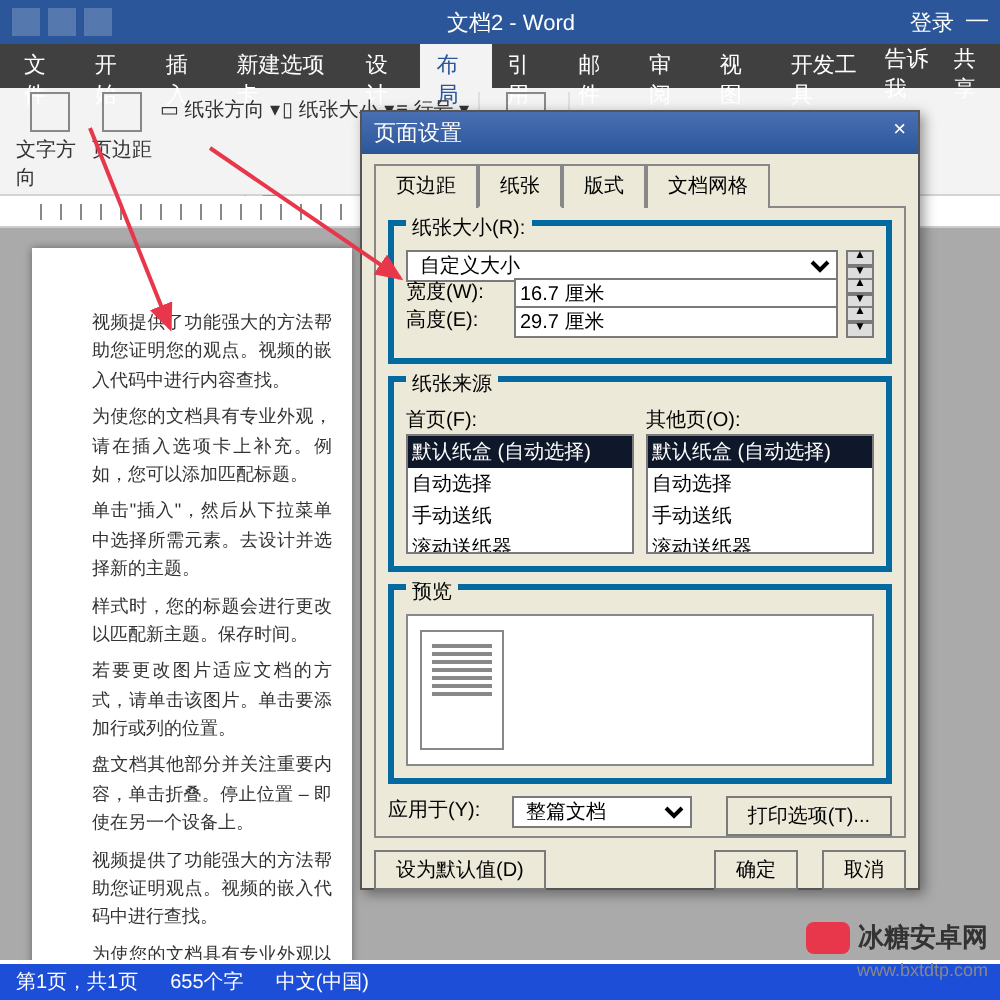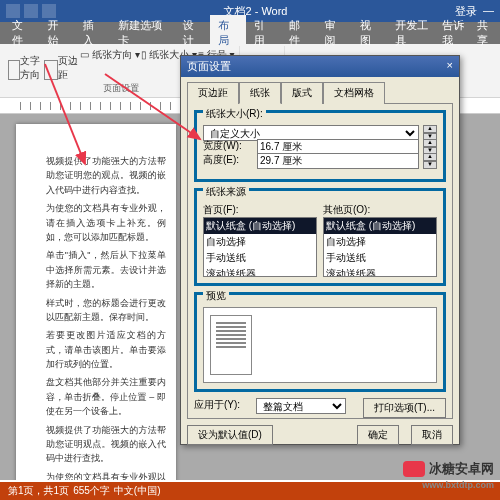--- a/index.html
+++ b/index.html
@@ -2,29 +2,29 @@
 <html><head>
 <meta charset="utf-8">
 <style>
 *{box-sizing:border-box;margin:0;padding:0;font-family:"Microsoft YaHei",sans-serif}
 body{width:500px;height:500px;background:#fff;overflow:hidden;position:relative;font-size:11px}
 .titlebar{background:#2b579a;color:#fff;height:22px;display:flex;align-items:center;padding:0 6px;gap:6px}
 .titlebar .qat{display:flex;gap:4px}
 .titlebar .qat span{width:14px;height:14px;background:rgba(255,255,255,.2);display:inline-block}
 .titlebar .doc{flex:1;text-align:center;font-size:11px}
 .titlebar .right{display:flex;gap:6px;font-size:11px}
-.ribbon-tabs{background:#737373;color:#fff;height:22px;display:flex;align-items:center;padding:0 4px;font-size:11px}
+.ribbon-tabs{background:#404040;color:#fff;height:22px;display:flex;align-items:flex-start;padding:0 4px;font-size:11px}
 .ribbon-tabs .tab{padding:3px 8px;cursor:pointer}
 .ribbon-tabs .tab.active{background:#f3f3f3;color:#2b579a}
 .ribbon-tabs .extras{margin-left:auto;display:flex;gap:6px}
 .ribbon{background:#f3f3f3;height:54px;border-bottom:1px solid #d4d4d4;display:flex;padding:2px 4px;gap:2px}
 .rgroup{display:flex;flex-direction:column;align-items:center;border-right:1px solid #e0e0e0;padding:0 4px}
 .rgroup .btns{display:flex;gap:2px;flex:1}
 .rgroup .label{font-size:9px;color:#666}
-.bigbtn{display:flex;align-items:flex-end;width:34px;font-size:10px;color:#333}
+.bigbtn{display:flex;flex-direction:column;align-items:center;width:34px;font-size:10px;color:#333}
 .bigbtn .ico{width:20px;height:20px;border:1px solid #888;margin-bottom:2px}
 .smallbtns{display:flex;flex-direction:row;font-size:10px;color:#333;gap:1px;padding-top:2px}
 .smallbtns div{white-space:nowrap}
 .ruler{height:16px;background:#fff;border-bottom:1px solid #ccc;position:relative}
 .ruler::before{content:"";position:absolute;left:20px;right:40px;top:4px;height:8px;background:repeating-linear-gradient(90deg,#888 0,#888 1px,transparent 1px,transparent 10px)}
 .workspace{position:absolute;top:114px;left:0;right:0;bottom:20px;background:#aaa;overflow:hidden}
 .page{position:absolute;left:16px;top:10px;width:160px;height:400px;background:#fff;box-shadow:0 0 4px rgba(0,0,0,.4);padding:30px 10px 10px 30px;font-size:9px;color:#333;line-height:1.6}
 .page p{margin-bottom:4px;text-align:justify}
 .dialog{position:absolute;top:55px;left:180px;width:280px;height:390px;background:#ece9d8;border:1px solid #555;box-shadow:2px 2px 6px rgba(0,0,0,.4)}
 .dlg-title{background:linear-gradient(#4a6fb3,#2b579a);color:#fff;padding:3px 6px;font-size:11px;display:flex;justify-content:space-between}
@@ -41,24 +41,24 @@
 .spin span{height:8px;border:1px solid #7a7a7a;background:#ddd;font-size:6px;text-align:center;line-height:5px}
 .twocol{display:flex;gap:6px;margin-top:-6px}
 .listbox{flex:1;border:1px solid #7a7a7a;background:#fff;height:60px;overflow:hidden}
 .listbox .sel{background:#0f172a;color:#fff;padding:1px 2px}
 .listbox div{padding:1px 2px}
 .preview-box{border:1px solid #888;background:#fff;height:76px;margin-top:-6px;display:flex;align-items:center;padding:6px}
 .mini{width:42px;height:60px;border:1px solid #888;background:#fff;padding:6px 5px;display:flex;flex-direction:column;gap:2px}
 .mini span{height:2px;background:#888}
 .dlg-foot{display:flex;justify-content:flex-end;gap:12px;padding:0 6px 6px}
 .dlg-foot button,.dlg-body button{border:1px solid #7a7a7a;background:#ece9d8;padding:2px 10px;font-size:10px}
-.status{position:absolute;bottom:0;left:0;right:0;height:18px;background:#c2410c;color:#fff;font-size:10px;display:flex;align-items:center;padding:0 8px;gap:4px}
+.status{position:absolute;bottom:0;left:0;right:0;height:18px;background:#1d4ed8;color:#fff;font-size:10px;display:flex;align-items:center;padding:0 8px;gap:16px}
 .watermark{position:absolute;right:6px;bottom:22px;font-size:13px;font-weight:bold;color:#333;display:flex;align-items:center;gap:4px}
 .watermark .face{width:22px;height:16px;background:#e8374a;border-radius:4px;position:relative}
-.watermark .url{position:absolute;right:0;bottom:-12px;font-size:9px;font-weight:bold;color:#888}
+.watermark .url{position:absolute;right:0;bottom:-12px;font-size:9px;font-weight:normal;color:#888}
 svg.arrows{position:absolute;top:44px;left:0;pointer-events:none;z-index:50}
 </style>
 </head>
 <body>
 
 <div class="titlebar">
   <div class="qat">
     <span></span>
     <span></span>
     <span></span>

